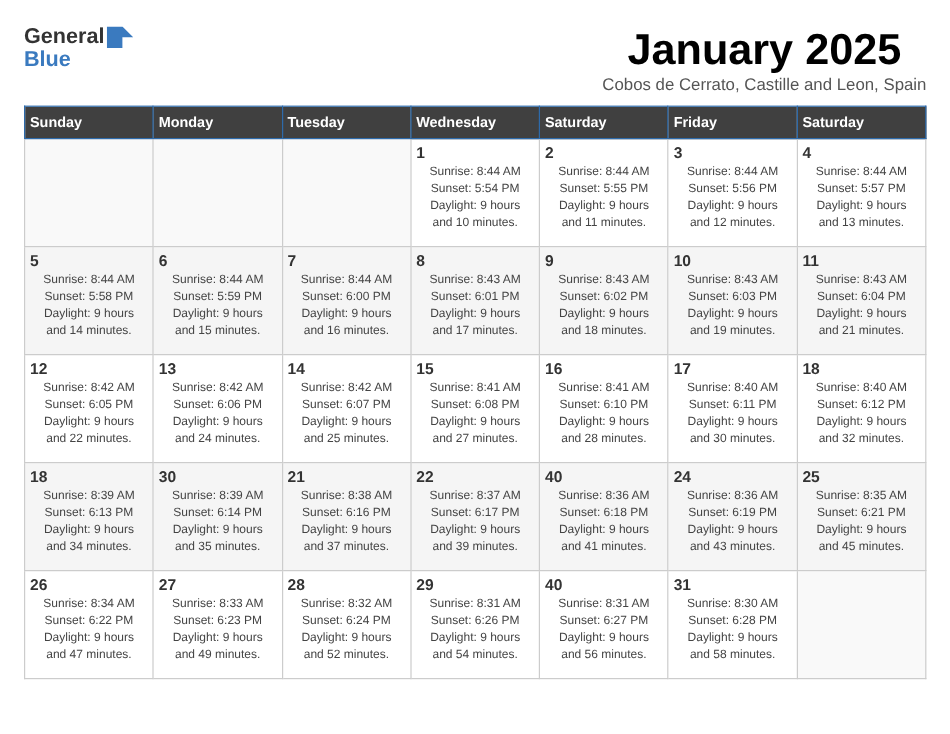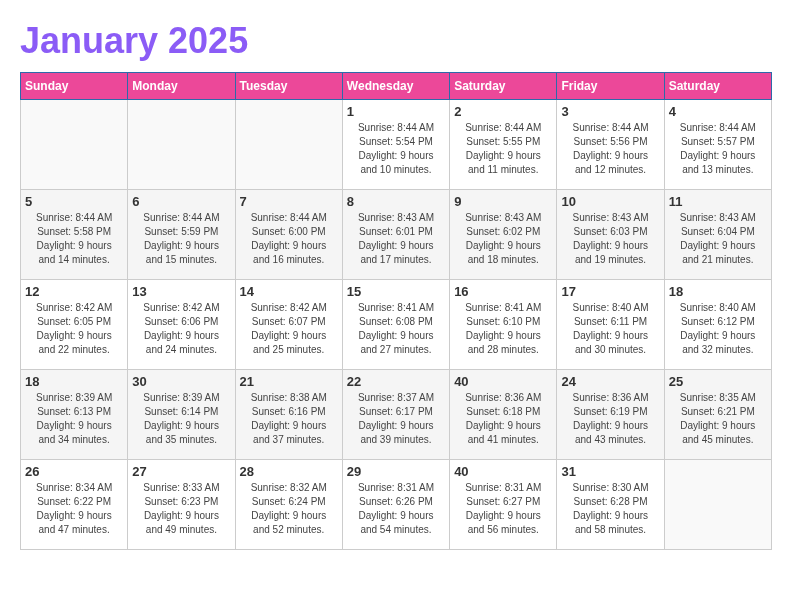--- a/index.html
+++ b/index.html
@@ -20,34 +20,34 @@
       display: flex;
       flex-direction: column;
       align-items: flex-start;
     }
     .title-area {
       text-align: right;
     }
     .month-title {
       font-size: 36px;
       font-weight: bold;
-      color: #8b5cf6;
+      color: #000000;
       text-align: center;
     }
     .subtitle {
       font-size: 14px;
       color: #555;
     }
     .calendar {
       width: 100%;
       border-collapse: collapse;
       font-size: 11px;
     }
     .calendar thead th {
-      background-color: #ec4899;
+      background-color: #404040;
       color: #fff;
       padding: 6px 4px;
       text-align: left;
       font-size: 12px;
       font-weight: bold;
       border: 1px solid #2d6aaa;
     }
     .calendar tbody td {
       border: 1px solid #ccc;
       vertical-align: top;
@@ -72,22 +72,32 @@
       background: #f9f9f9;
     }
     .row-alt {
       background: #f5f5f5;
     }
   </style>
 </head>
 <body>
 
 <div class="header-area">
+  <div class="logo">
+    <div style="display:flex;align-items:center;">
+      <span style="font-size:18px;font-weight:bold;color:#333;">General</span>
+      <svg width="22" height="18" viewBox="0 0 22 18" style="margin-left:2px;">
+        <path d="M0 0 L13 0 L22 9 L13 9 L13 18 L0 18 Z" fill="#3a7abf"></path>
+      </svg>
+    </div>
+    <span style="font-size:18px;font-weight:bold;color:#3a7abf;margin-top:-2px;">Blue</span>
+  </div>
   <div class="title-area">
     <div class="month-title">January 2025</div>
+    <div class="subtitle">Cobos de Cerrato, Castille and Leon, Spain</div>
   </div>
 </div>
 
 <table class="calendar">
   <thead>
     <tr>
     <th>Sunday</th>
         <th>Monday</th>
         <th>Tuesday</th>
         <th>Wednesday</th>

